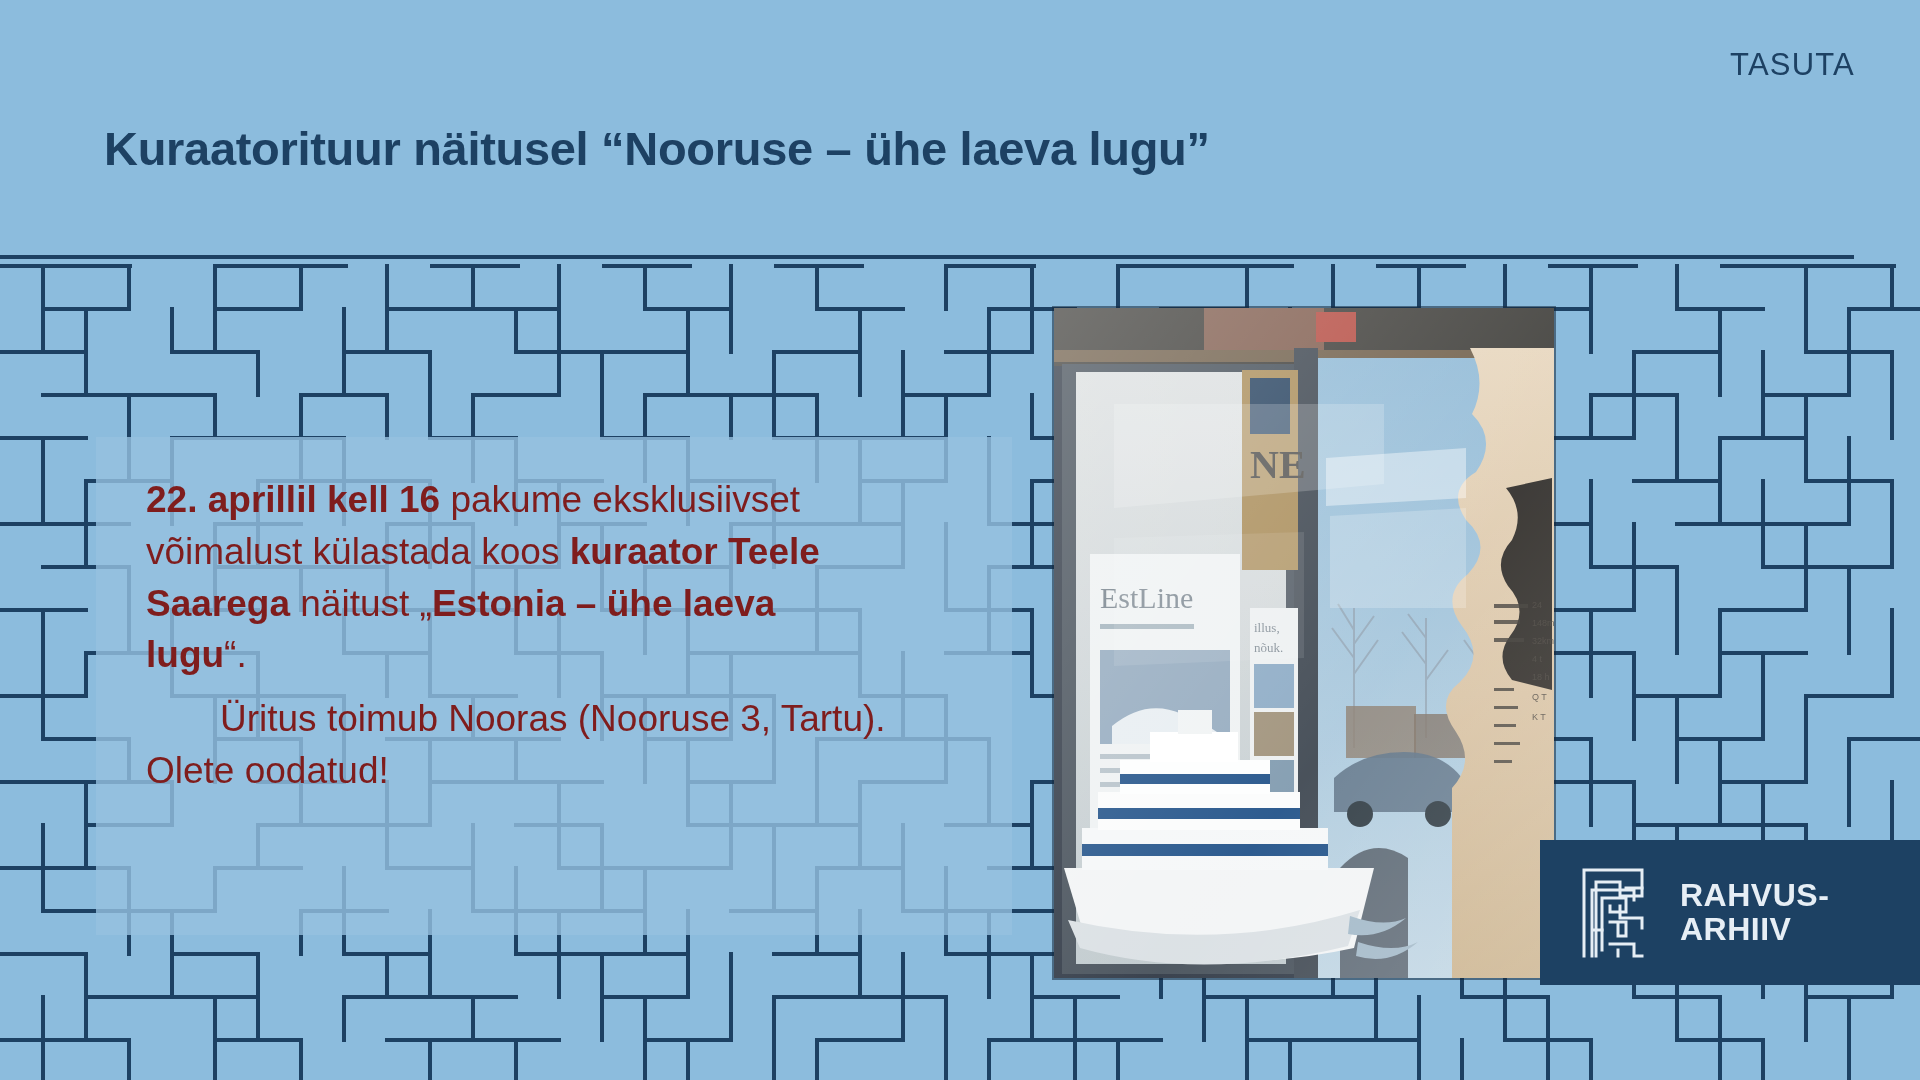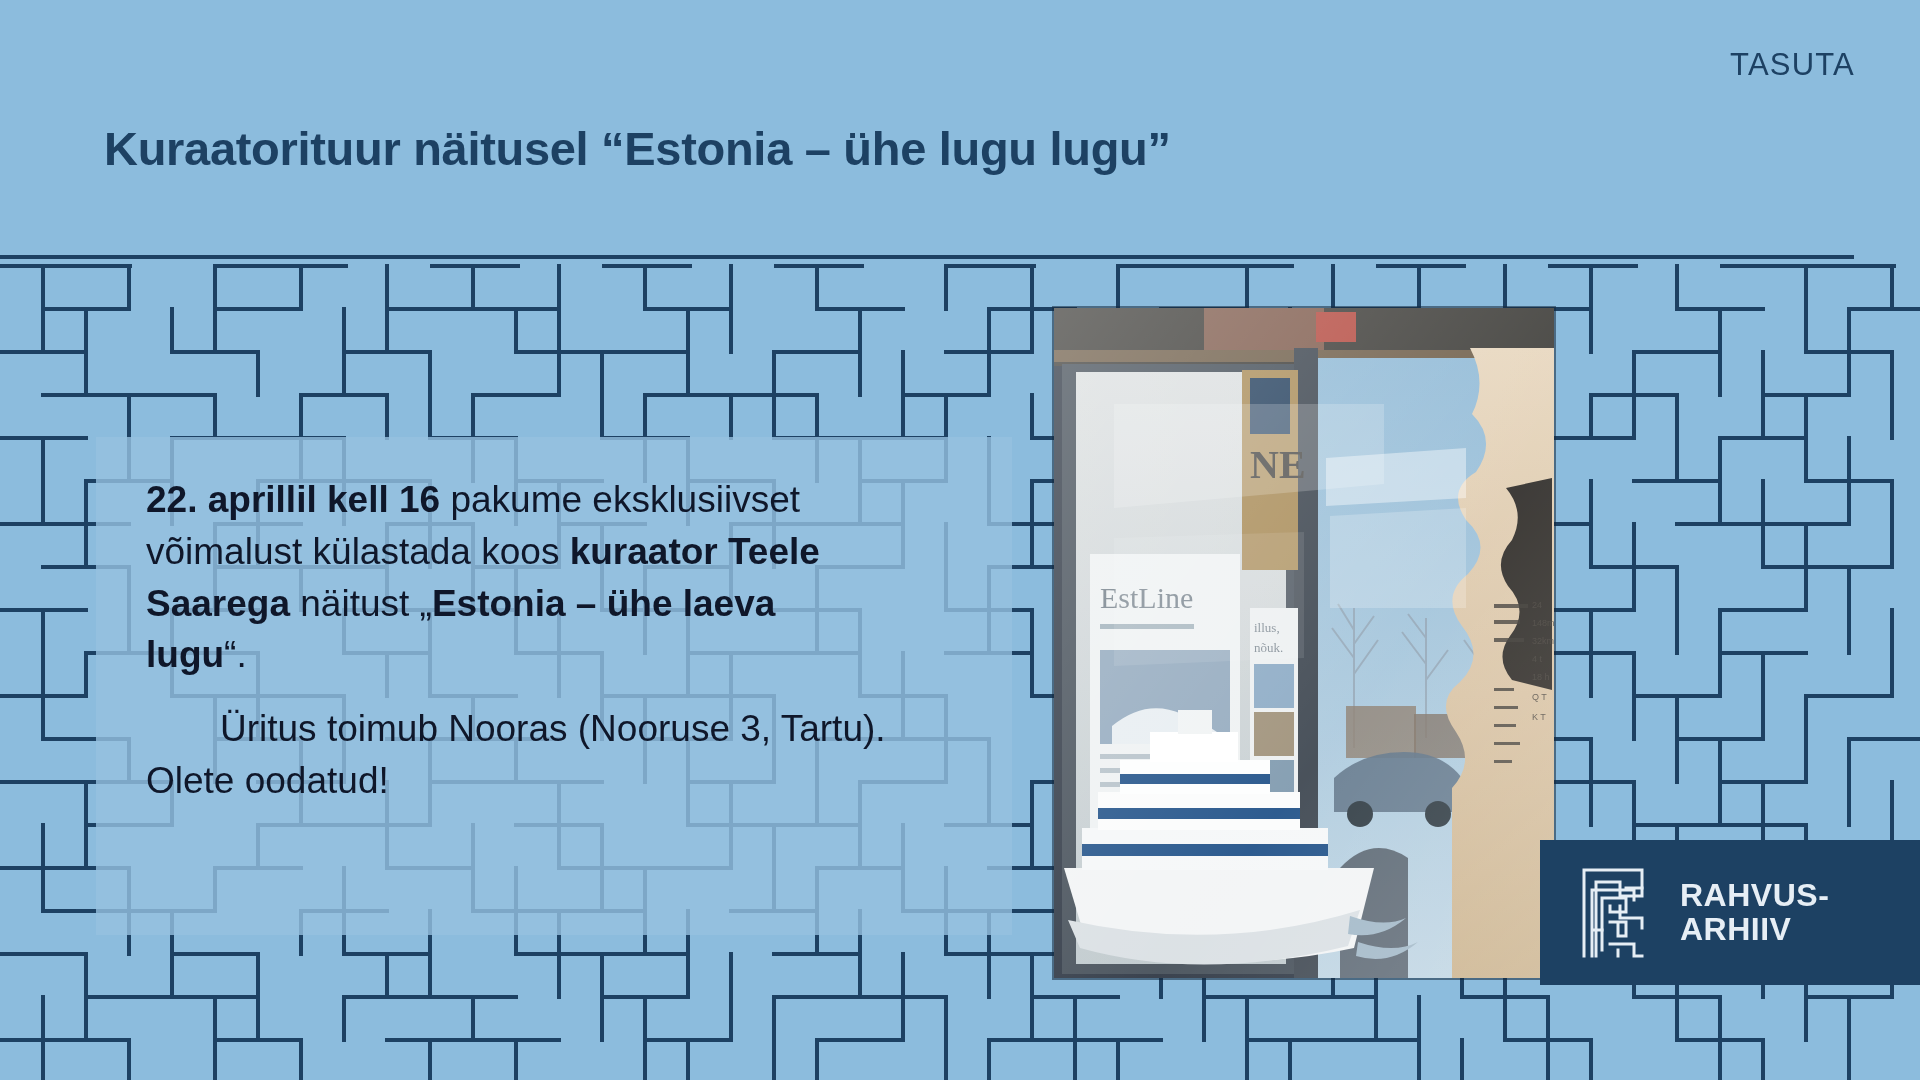--- a/index.html
+++ b/index.html
@@ -49,26 +49,26 @@
   .text-panel{
     position:absolute; left:96px; top:437px;
     width:916px; height:498px;
     background:rgba(150,192,224,0.80);
     z-index:20;
   }
   .body-copy{
     position:absolute; left:146px; top:474px;
     width:740px;
     z-index:25;
-    color:#0f172a;
+    color:#7f1d1d;
     font-size:37px; line-height:1.40;
     font-weight:400;
   }
   .body-copy b{ font-weight:700; }
-  .body-copy .para2{ display:block; margin-top:22px; text-indent:74px; }
+  .body-copy .para2{ display:block; margin-top:12px; text-indent:74px; }
 
   
   .photo{
     position:absolute; left:1054px; top:308px;
     width:500px; height:670px;
     z-index:30; overflow:hidden;
     background:#2b3440;
     box-shadow:0 0 0 2px rgba(20,40,60,.55);
   }
   .photo svg{ display:block; }
@@ -319,17 +319,17 @@
       </svg>
     </span>
     <span class="logo-text">
       <span>RAHVUS-</span>
       <span>ARHIIV</span>
     </span>
   </div>
 
   <div class="header-band">
     <div class="tasuta">TASUTA</div>
-    <div class="poster-title">Kuraatorituur näitusel “Estonia – ühe lugu lugu”</div>
+    <div class="poster-title">Kuraatorituur näitusel “Nooruse – ühe laeva lugu”</div>
   </div>
   <div class="header-rule"></div>
 
 </div>
 
 </body></html>

